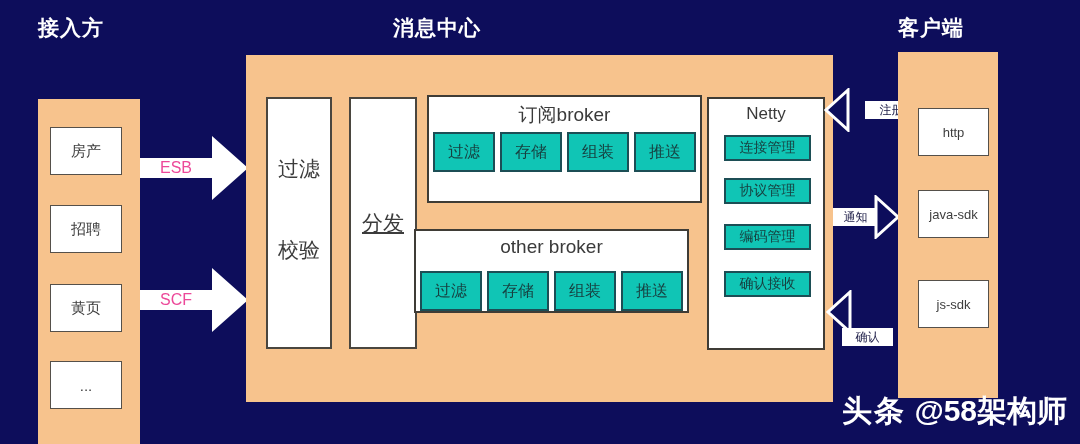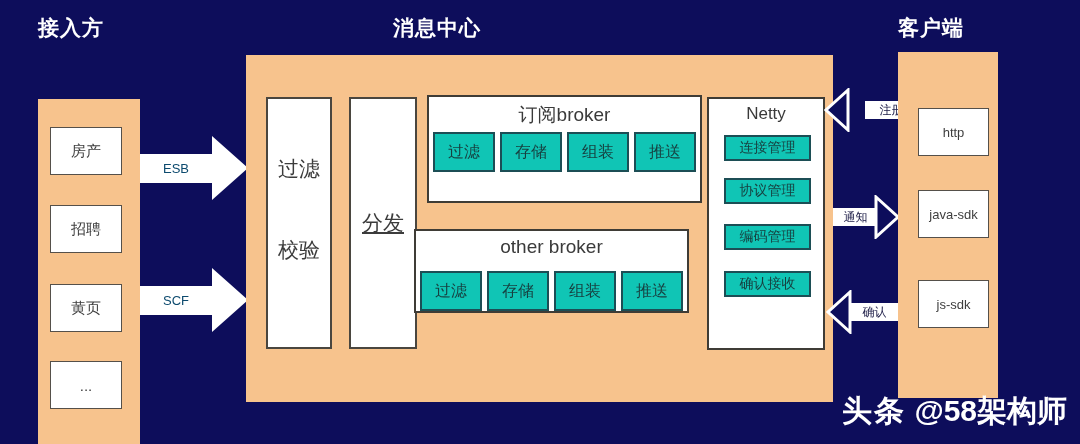--- a/index.html
+++ b/index.html
@@ -11,21 +11,21 @@
   .vcol{position:absolute;background:#ffffff;border:2px solid #4a463f;color:#3c3c3c;}
   .vcol .vline{position:absolute;left:0;width:100%;text-align:center;font-size:21px;line-height:28px;}
   .bigbox{position:absolute;background:#ffffff;border:2px solid #3f3c36;}
   .bigbox .bb-title{position:absolute;top:5px;left:0;width:100%;text-align:center;color:#3a3a3a;font-size:19px;}
   .steps{position:absolute;left:4px;right:4px;display:flex;justify-content:space-between;}
   .teal{background:#10c5b5;border:2px solid #1c4e55;color:#173f3f;display:flex;align-items:center;justify-content:center;}
   .step{width:62px;height:40px;font-size:16px;}
   .nitem{position:absolute;left:15px;width:87px;height:26px;font-size:14px;}
   
   .arrow-r{position:absolute;display:flex;align-items:center;height:64px;}
-  .arrow-r .shaft{height:29px;background:#ffffff;display:flex;align-items:center;justify-content:center;color:#0c4a6e;font-size:13px;}
+  .arrow-r .shaft{height:20px;background:#ffffff;display:flex;align-items:center;justify-content:center;color:#ec4899;font-size:16px;}
   .arrow-r .head{width:0;height:0;border-top:32px solid transparent;border-bottom:32px solid transparent;border-left:36px solid #ffffff;}
   
   .harrow{position:absolute;height:44px;}
   .hshaft{position:absolute;top:13px;height:18px;background:#ffffff;display:flex;align-items:center;justify-content:center;color:#20204a;font-size:12px;}
   .hhead{position:absolute;top:0;}
   .wm{position:absolute;right:13px;bottom:12px;color:#ffffff;font-size:30px;white-space:nowrap;}
   .wm .brand{font-weight:900;letter-spacing:2px;}
   .wm .handle{font-weight:700;}
 </style>
 </head>
@@ -103,21 +103,21 @@
     <div class="hshaft" style="left:0;width:45px;">通知</div>
     <svg class="hhead" style="right:0;" width="26" height="44">
         <polygon points="2,2 24,22 2,42" fill="#0d0d5b" stroke="#ffffff" stroke-width="3"></polygon>
       </svg>
   </div>
 
   <div class="harrow" style="left:826px;top:290px;width:74px;">
     <svg class="hhead" style="left:0;" width="26" height="44">
         <polygon points="24,2 2,22 24,42" fill="#0d0d5b" stroke="#ffffff" stroke-width="3"></polygon>
       </svg>
-    <div class="hshaft" style="left:23px;width:51px;">确认</div>
+    <div class="hshaft" style="left:16px;width:51px;margin-top:25px;">确认</div>
   </div>
 
   <div class="panel" style="left:898px;top:52px;width:100px;height:346px;">
     <div class="wbox" style="left:20px;top:56px;width:71px;height:48px;font-size:13px;">http</div>
     <div class="wbox" style="left:20px;top:138px;width:71px;height:48px;font-size:13px;">java-sdk</div>
     <div class="wbox" style="left:20px;top:228px;width:71px;height:48px;font-size:13px;">js-sdk</div>
   </div>
 
   <div class="wm">
     <span class="brand">头条</span>

